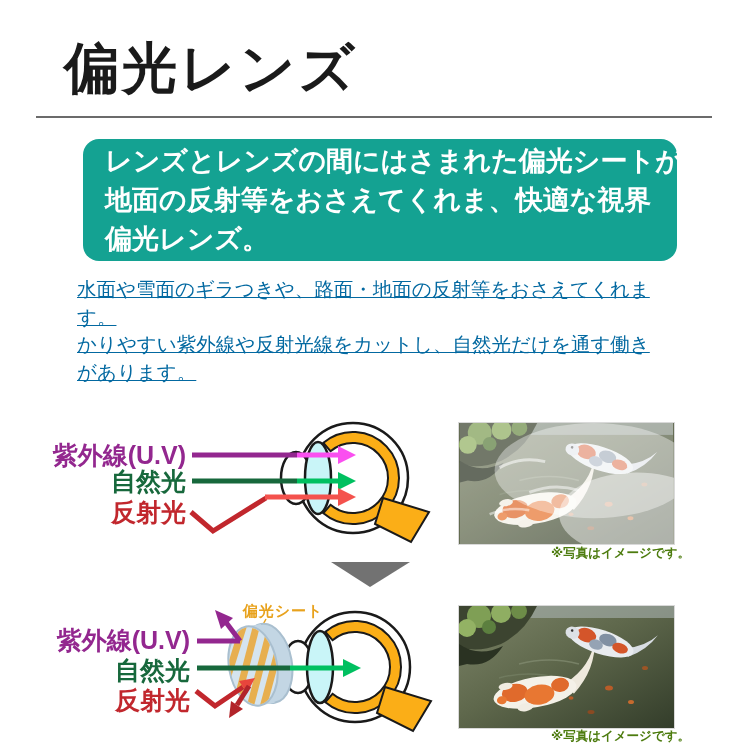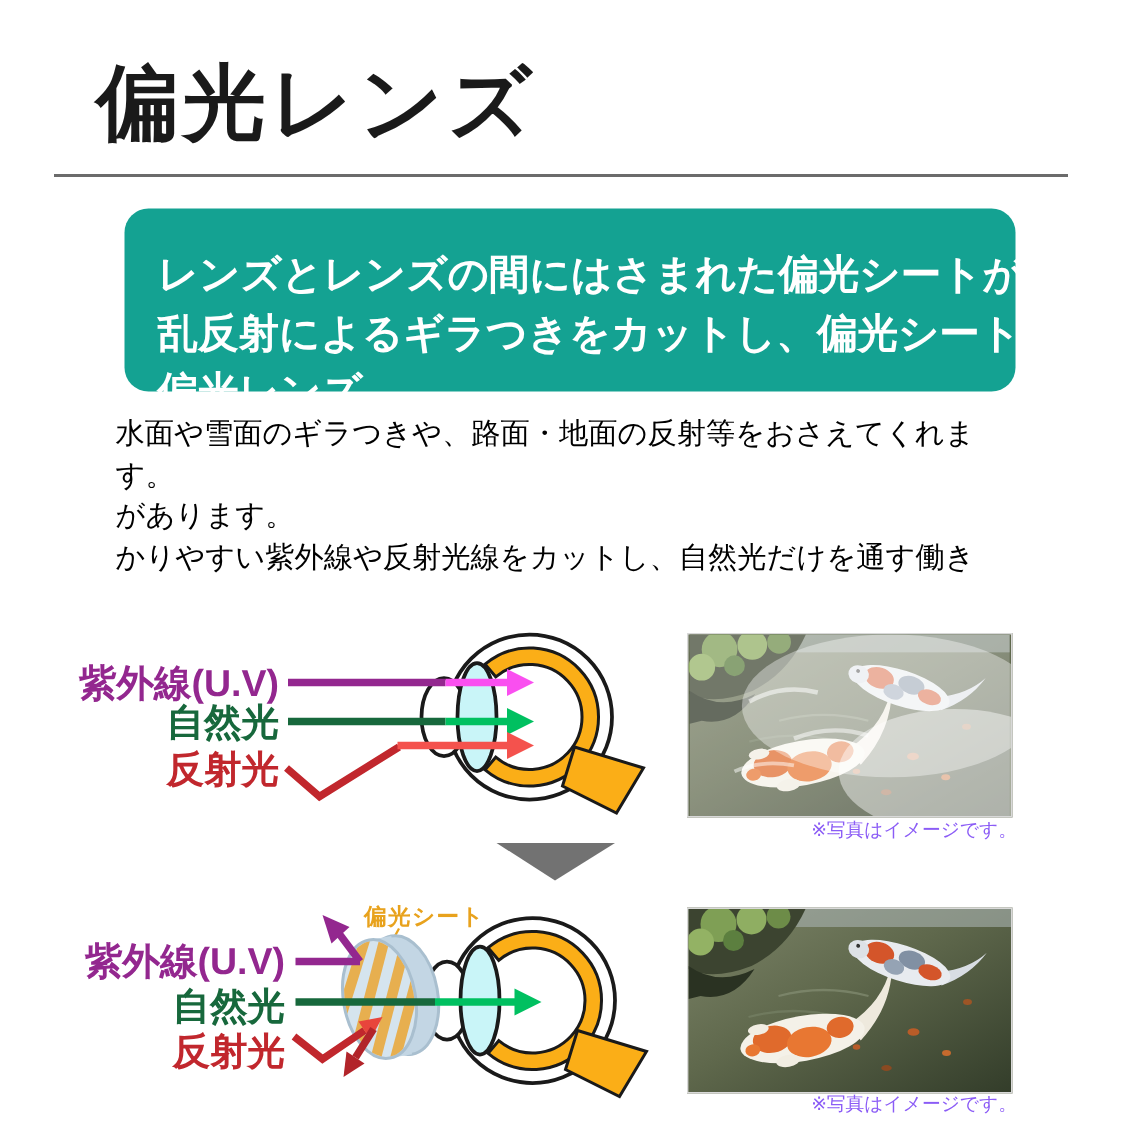--- a/index.html
+++ b/index.html
@@ -10,62 +10,62 @@
   .page-title{
     position:absolute;left:64px;top:38px;margin:0;
     font-size:55px;font-weight:bold;color:#1a1a1a;letter-spacing:3px;line-height:1.1;
   }
   .title-rule{
     position:absolute;left:36px;top:116px;width:676px;height:2px;background:#6b6b6b;
   }
   .highlight-box{
     position:absolute;left:83px;top:139px;width:594px;height:122px;
     background:#14a292;border-radius:16px;box-sizing:border-box;
-    padding:25px 0 0 22px;
+    padding:3px 0 0 22px;
   }
   .highlight-line{
     color:#ffffff;font-size:27px;font-weight:bold;line-height:39px;white-space:nowrap;
   }
   .body-text{
-    position:absolute;left:77px;top:276px;color:#000000;
+    position:absolute;left:77px;top:276px;color:#0369a1;text-decoration:underline;
   }
   .body-line{font-size:19.5px;line-height:27.5px;white-space:nowrap;}
   .diagram-svg{position:absolute;left:0;top:405px;width:460px;height:345px;}
   .photo{
     position:absolute;width:215px;box-sizing:content-box;border:1px solid #d9d9d9;background:#5f684c;
   }
   .photo svg{display:block;}
   #photo-top{left:458px;top:422px;height:121px;}
   #photo-bottom{left:458px;top:605px;height:122px;}
   .photo-caption{
-    position:absolute;right:72px;font-size:12.5px;font-weight:normal;color:#8b5cf6;white-space:nowrap;
+    position:absolute;right:60px;font-size:12.5px;font-weight:bold;color:#4d7c0f;white-space:nowrap;
   }
   #caption-top{top:545px;}
   #caption-bottom{top:728px;}
   svg text.dlabel{font-family:"Liberation Sans","DejaVu Sans",sans-serif;font-weight:bold;}
 </style>
 </head>
 <body>
 
 <div id="stage">
 
   <h1 class="page-title">偏光レンズ</h1>
   <div class="title-rule"></div>
 
   <div class="highlight-box">
     <div class="highlight-line">レンズとレンズの間にはさまれた偏光シートが</div>
-    <div class="highlight-line">乱反射によるギラつきをカットし、偏光シート</div>
+    <div class="highlight-line">地面の反射等をおさえてくれま、快適な視界</div>
     <div class="highlight-line">偏光レンズ。</div>
   </div>
 
   <div class="body-text">
     <div class="body-line">水面や雪面のギラつきや、路面・地面の反射等をおさえてくれま</div>
     <div class="body-line">す。</div>
+    <div class="body-line">かりやすい紫外線や反射光線をカットし、自然光だけを通す働き</div>
     <div class="body-line">があります。</div>
-    <div class="body-line">かりやすい紫外線や反射光線をカットし、自然光だけを通す働き</div>
   </div>
 
   <svg class="diagram-svg" viewBox="0 405 460 345">
     <defs>
 
       <g id="eye-shape">
         <circle cx="0" cy="0" r="55" fill="#ffffff" stroke="#1a1a1a" stroke-width="2.5"></circle>
         <ellipse cx="-57" cy="0" rx="15" ry="26" fill="#ffffff" stroke="#1a1a1a" stroke-width="2.5"></ellipse>
         <path d="M -29.6 -35.2 A 46 46 0 1 1 -29.6 35.2 L -22.5 26.8 A 35 35 0 1 0 -22.5 -26.8 Z" fill="#fbae17" stroke="#1a1a1a" stroke-width="2"></path>
         <polygon points="30,20 76,34 58,64 22,46" fill="#fbae17" stroke="#1a1a1a" stroke-width="2"></polygon>

